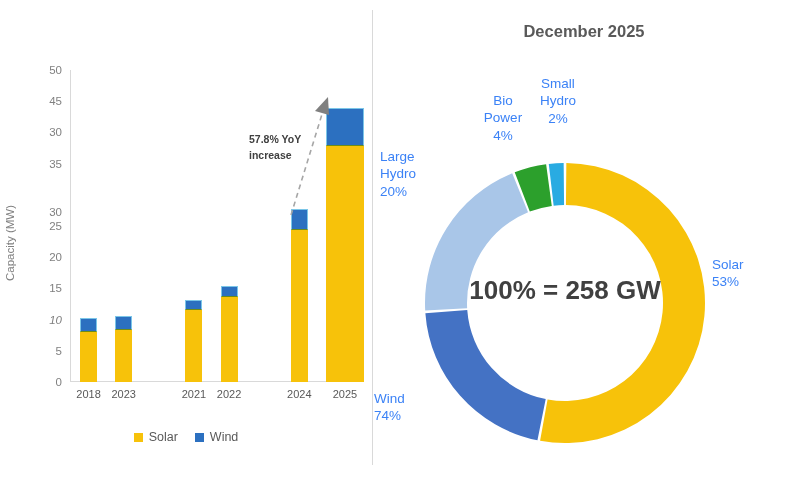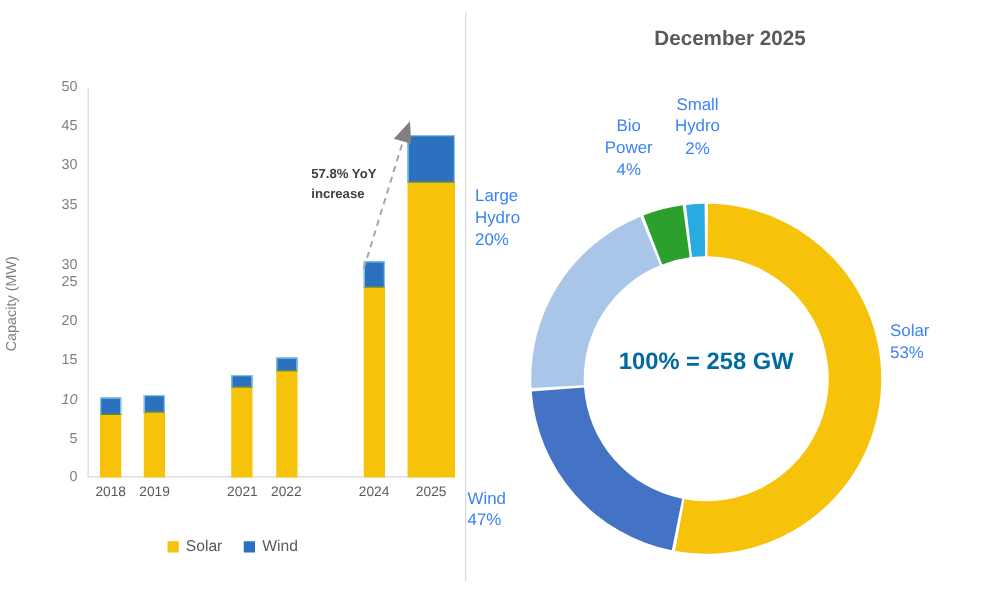--- a/index.html
+++ b/index.html
@@ -164,23 +164,23 @@
     position: absolute;
     left: 0; top: 0;
     width: 423px; height: 486px;
   }
   .donut-center {
     position: absolute;
     left: 193px; top: 290px;
     width: 200px;
     transform: translate(-50%, -50%);
     text-align: center;
-    font-size: 19px;
+    font-size: 26px;
     font-weight: bold;
-    color: #0369a1;
+    color: #404040;
     white-space: nowrap;
   }
   .slice-label {
     position: absolute;
     font-size: 13.5px;
     color: #3b82f6;
     line-height: 1.28;
     white-space: nowrap;
   }
   .sl-solar       { left: 340px; top: 256px; text-align: left; }
@@ -219,21 +219,21 @@
         </div>
       <div class="bars" id="bars">
           <div class="bar-group" style="left: 9.0625px; width: 17px;">
             <div class="seg seg-solar" style="bottom: 0px; height: 49.92px; background: rgb(247, 194, 10);"></div>
             <div class="seg seg-wind" style="bottom: 49.92px; height: 14.352px; background: rgb(44, 112, 192);"></div>
             <div class="xtick">2018</div>
           </div>
           <div class="bar-group" style="left: 44.1875px; width: 17px;">
             <div class="seg seg-solar" style="bottom: 0px; height: 51.792px; background: rgb(247, 194, 10);"></div>
             <div class="seg seg-wind" style="bottom: 51.792px; height: 14.352px; background: rgb(44, 112, 192);"></div>
-            <div class="xtick">2019</div>
+            <div class="xtick">2023</div>
           </div>
           <div class="bar-group" style="left: 114.438px; width: 17px;">
             <div class="seg seg-solar" style="bottom: 0px; height: 72.384px; background: rgb(247, 194, 10);"></div>
             <div class="seg seg-wind" style="bottom: 72.384px; height: 9.36px; background: rgb(44, 112, 192);"></div>
             <div class="xtick">2021</div>
           </div>
           <div class="bar-group" style="left: 149.562px; width: 17px;">
             <div class="seg seg-solar" style="bottom: 0px; height: 84.864px; background: rgb(247, 194, 10);"></div>
             <div class="seg seg-wind" style="bottom: 84.864px; height: 11.232px; background: rgb(44, 112, 192);"></div>
             <div class="xtick">2022</div>
@@ -291,21 +291,21 @@
 
     <div class="donut-center">100% = 258 GW</div>
 
     <div class="slice-label sl-solar">
       <div>Solar</div>
       <div>53%</div>
     </div>
 
     <div class="slice-label sl-wind">
       <div>Wind</div>
-      <div>47%</div>
+      <div>74%</div>
     </div>
 
     <div class="slice-label sl-largehydro">
       <div>Large</div>
       <div>Hydro</div>
       <div>20%</div>
     </div>
 
     <div class="slice-label sl-biopower">
       <div>Bio</div>

